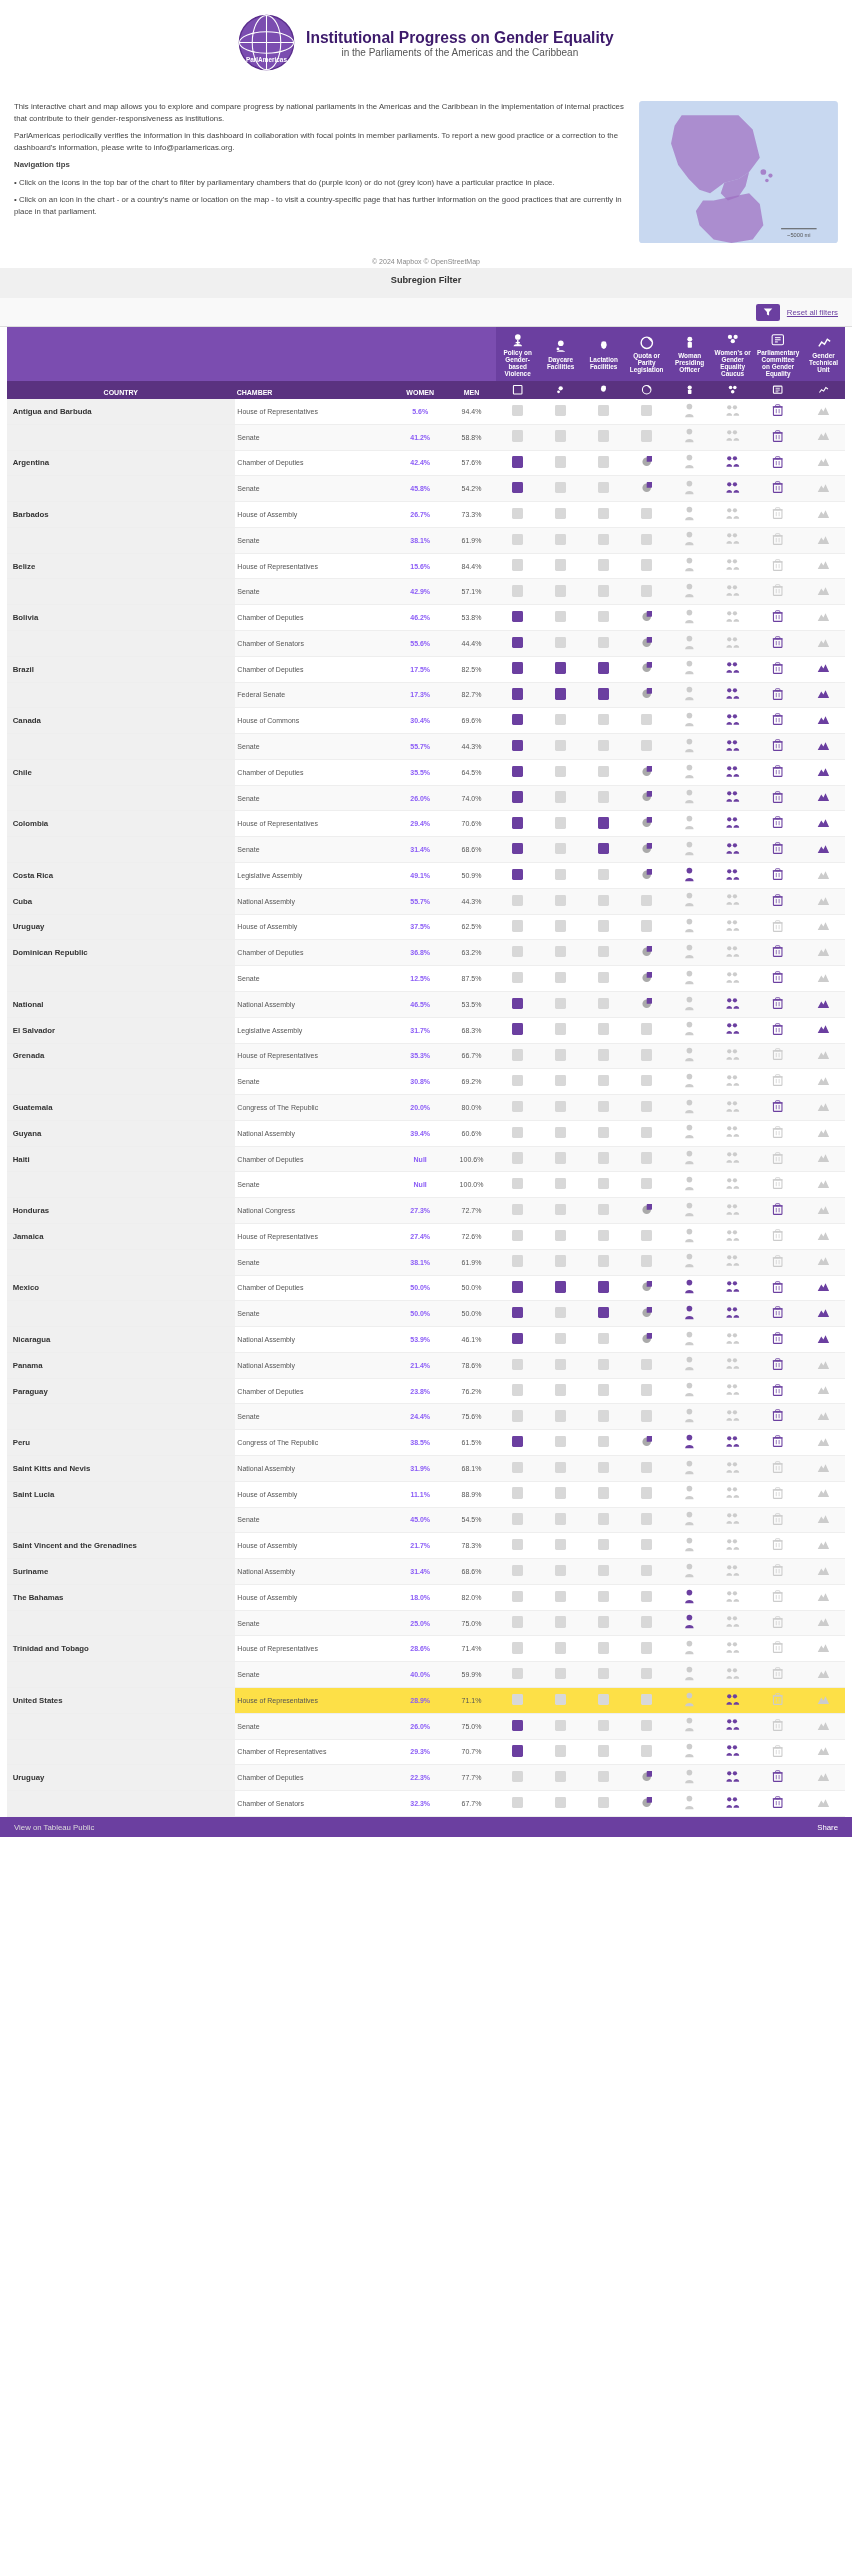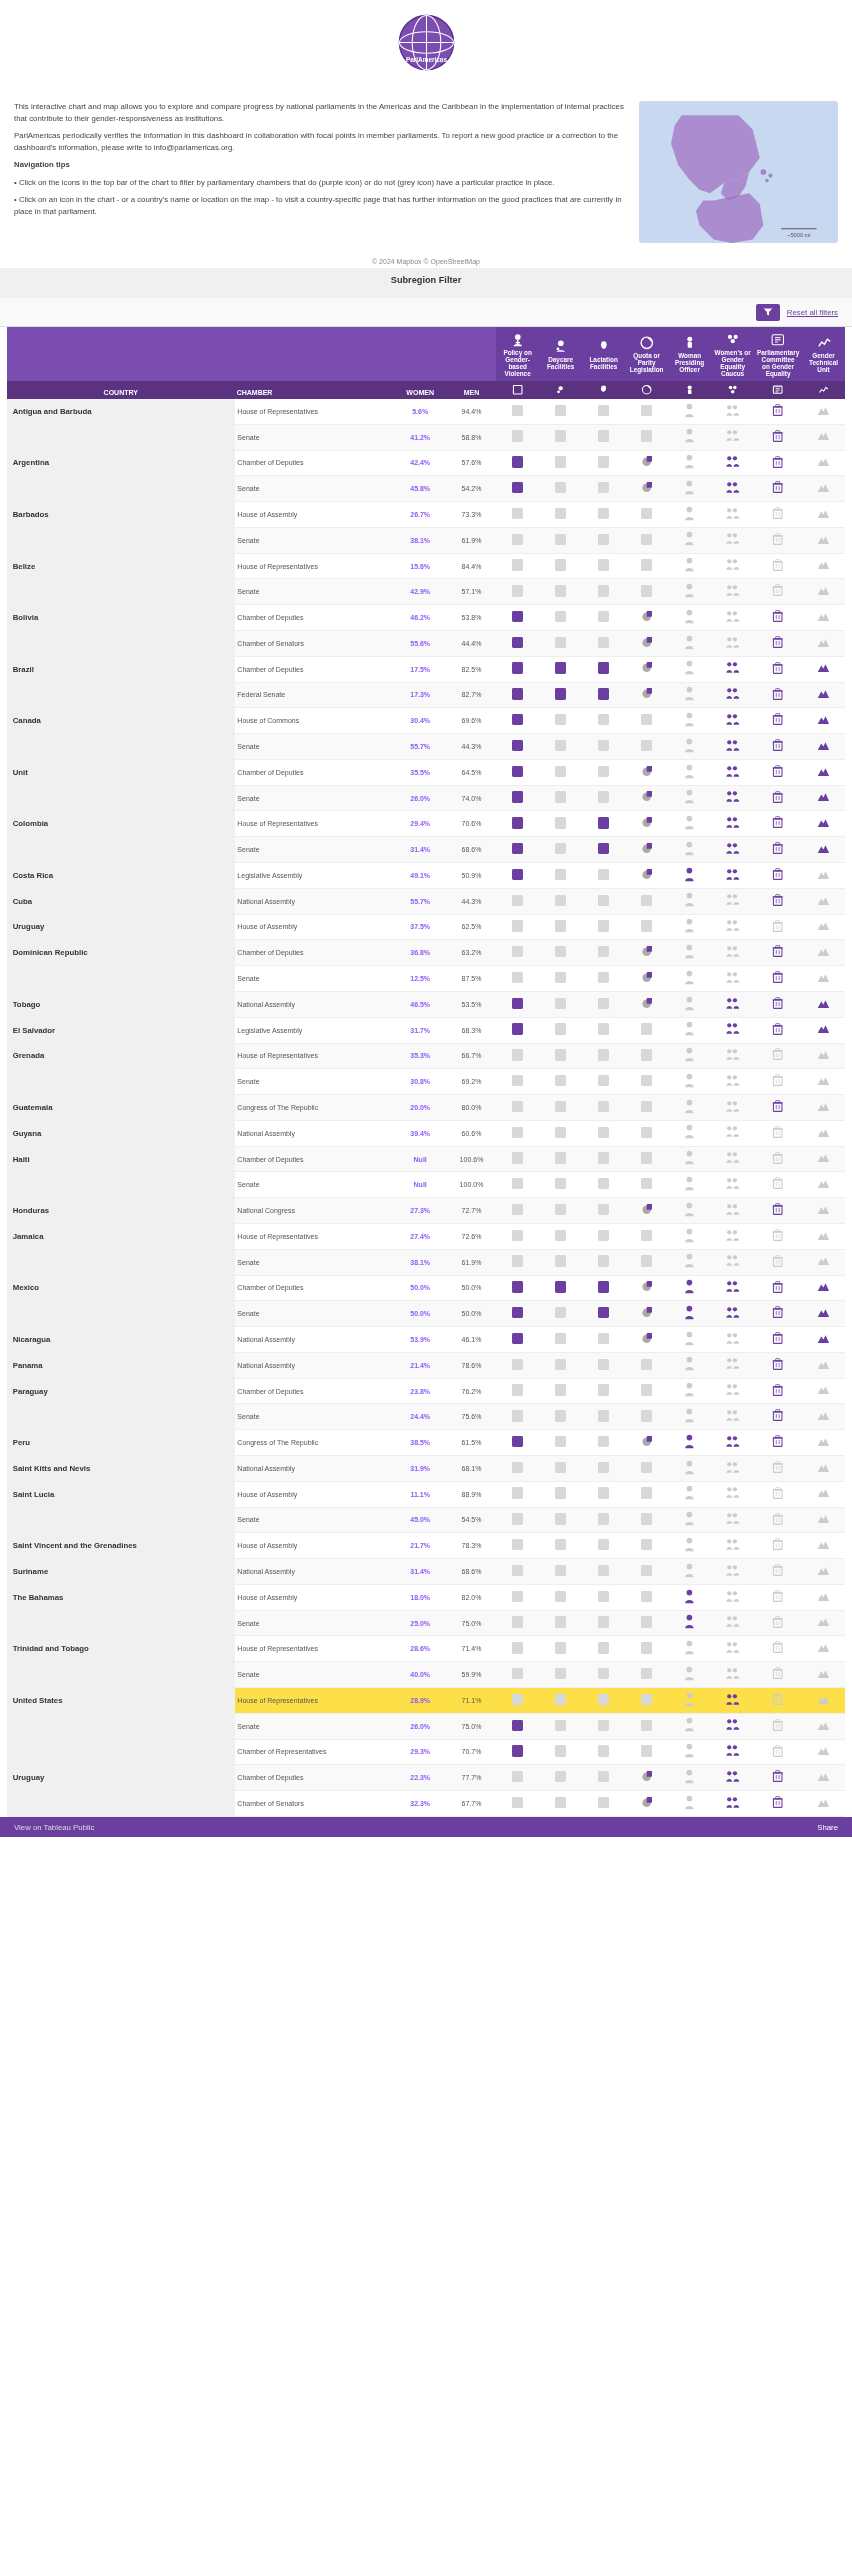--- a/index.html
+++ b/index.html
@@ -58,20 +58,24 @@
   <div class="header-logo">
     <div>
       <svg width="57" height="57" viewBox="0 0 80 80" style="font-size:12px">
         <circle cx="40" cy="40" r="38" fill="#7B4DB0" stroke="#5a2d8c" stroke-width="2"></circle>
         <ellipse cx="40" cy="40" rx="20" ry="38" fill="none" stroke="white" stroke-width="1.5"></ellipse>
         <ellipse cx="40" cy="40" rx="38" ry="15" fill="none" stroke="white" stroke-width="1.5"></ellipse>
         <line x1="2" y1="40" x2="78" y2="40" stroke="white" stroke-width="1.5"></line>
         <line x1="40" y1="2" x2="40" y2="78" stroke="white" stroke-width="1.5"></line>
         <text x="40" y="68" text-anchor="middle" fill="white" font-size="9" font-weight="bold">ParlAmericas</text>
       </svg>
+    </div>
+    <div class="header-title">
+      <h1>Institutional Progress on Gender Equality</h1>
+      <p>in the Parliaments of the Americas and the Caribbean</p>
     </div>
   </div>
 </div>
 
 <div class="info-map-row">
   <div class="info-text">
     <p>This interactive chart and map allows you to explore and compare progress by national parliaments in the Americas and the Caribbean in the implementation of internal practices that contribute to their gender-responsiveness as institutions.</p>
     <p>ParlAmericas periodically verifies the information in this dashboard in collaboration with focal points in member parliaments. To report a new good practice or a correction to the dashboard's information, please write to info@parlamericas.org.</p>
     <p><strong>Navigation tips</strong></p>
     <p>• Click on the icons in the top bar of the chart to filter by parliamentary chambers that do (purple icon) or do not (grey icon) have a particular practice in place.</p>
@@ -683,21 +687,21 @@
               <line x1="1" y1="4" x2="15" y2="4" stroke="#6B3FA0" stroke-width="1.5"></line>
               <rect x="5" y="1" width="6" height="3" rx="1" fill="none" stroke="#6B3FA0" stroke-width="1.2"></rect>
               <line x1="6" y1="7" x2="6" y2="13" stroke="#6B3FA0" stroke-width="1"></line>
               <line x1="10" y1="7" x2="10" y2="13" stroke="#6B3FA0" stroke-width="1"></line>
             </svg></td>
     <td class="icon-cell" style="text-align:center;"><svg width="12.8" height="11.4" viewBox="0 0 18 16">
               <path d="M1 14 L6 5 L9 9 L12 3 L17 14Z" fill="#6B3FA0"></path>
             </svg></td>
   </tr>
         <tr style="background: rgb(255, 255, 255);">
-    <td class="country-cell" style="background:#f0f0f0;font-weight:bold;font-size:7.8px;color:#333;padding:3.6px 5.7px;">Unit</td>
+    <td class="country-cell" style="background:#f0f0f0;font-weight:bold;font-size:7.8px;color:#333;padding:3.6px 5.7px;">Chile</td>
     <td class="chamber-cell" style="text-align:left;font-size:7px;color:#555;padding:2.8px;">Chamber of Deputies</td>
     <td class="pct-cell" style="color:#8B5CF6;font-weight:bold;font-size:7px;">35.5%</td>
     <td class="pct-cell" style="color:#555;font-size:7px;">64.5%</td>
     <td class="icon-cell" style="text-align:center;"><span style="display:inline-block;width:11.4px;height:11.4px;background:#6B3FA0;border-radius:1.4px;" title="Yes"></span></td>
     <td class="icon-cell" style="text-align:center;"><span style="display:inline-block;width:11.4px;height:11.4px;background:#d8d8d8;border-radius:1.4px;" title="No"></span></td>
     <td class="icon-cell" style="text-align:center;"><span style="display:inline-block;width:11.4px;height:11.4px;background:#d8d8d8;border-radius:1.4px;" title="No"></span></td>
     <td class="icon-cell" style="text-align:center;"><svg width="11.4" height="11.4" viewBox="0 0 16 16">
               <circle cx="8" cy="8" r="6" fill="#aaa"></circle>
               <path d="M8 8 L14 8 A6 6 0 1 0 8 2Z" fill="#6B3FA0"></path>
             </svg></td>
@@ -974,21 +978,21 @@
               <line x1="1" y1="4" x2="15" y2="4" stroke="#6B3FA0" stroke-width="1.5"></line>
               <rect x="5" y="1" width="6" height="3" rx="1" fill="none" stroke="#6B3FA0" stroke-width="1.2"></rect>
               <line x1="6" y1="7" x2="6" y2="13" stroke="#6B3FA0" stroke-width="1"></line>
               <line x1="10" y1="7" x2="10" y2="13" stroke="#6B3FA0" stroke-width="1"></line>
             </svg></td>
     <td class="icon-cell" style="text-align:center;"><svg width="12.8" height="11.4" viewBox="0 0 18 16">
               <path d="M1 14 L6 5 L9 9 L12 3 L17 14Z" fill="#ccc"></path>
             </svg></td>
   </tr>
         <tr style="background: rgb(249, 249, 249);">
-    <td class="country-cell" style="background:#f0f0f0;font-weight:bold;font-size:7.8px;color:#333;padding:3.6px 5.7px;">Tobago</td>
+    <td class="country-cell" style="background:#f0f0f0;font-weight:bold;font-size:7.8px;color:#333;padding:3.6px 5.7px;">National</td>
     <td class="chamber-cell" style="text-align:left;font-size:7px;color:#555;padding:2.8px;">National Assembly</td>
     <td class="pct-cell" style="color:#8B5CF6;font-weight:bold;font-size:7px;">46.5%</td>
     <td class="pct-cell" style="color:#555;font-size:7px;">53.5%</td>
     <td class="icon-cell" style="text-align:center;"><span style="display:inline-block;width:11.4px;height:11.4px;background:#6B3FA0;border-radius:1.4px;" title="Yes"></span></td>
     <td class="icon-cell" style="text-align:center;"><span style="display:inline-block;width:11.4px;height:11.4px;background:#d8d8d8;border-radius:1.4px;" title="No"></span></td>
     <td class="icon-cell" style="text-align:center;"><span style="display:inline-block;width:11.4px;height:11.4px;background:#d8d8d8;border-radius:1.4px;" title="No"></span></td>
     <td class="icon-cell" style="text-align:center;"><svg width="11.4" height="11.4" viewBox="0 0 16 16">
               <circle cx="8" cy="8" r="6" fill="#aaa"></circle>
               <path d="M8 8 L14 8 A6 6 0 1 0 8 2Z" fill="#6B3FA0"></path>
             </svg></td>

